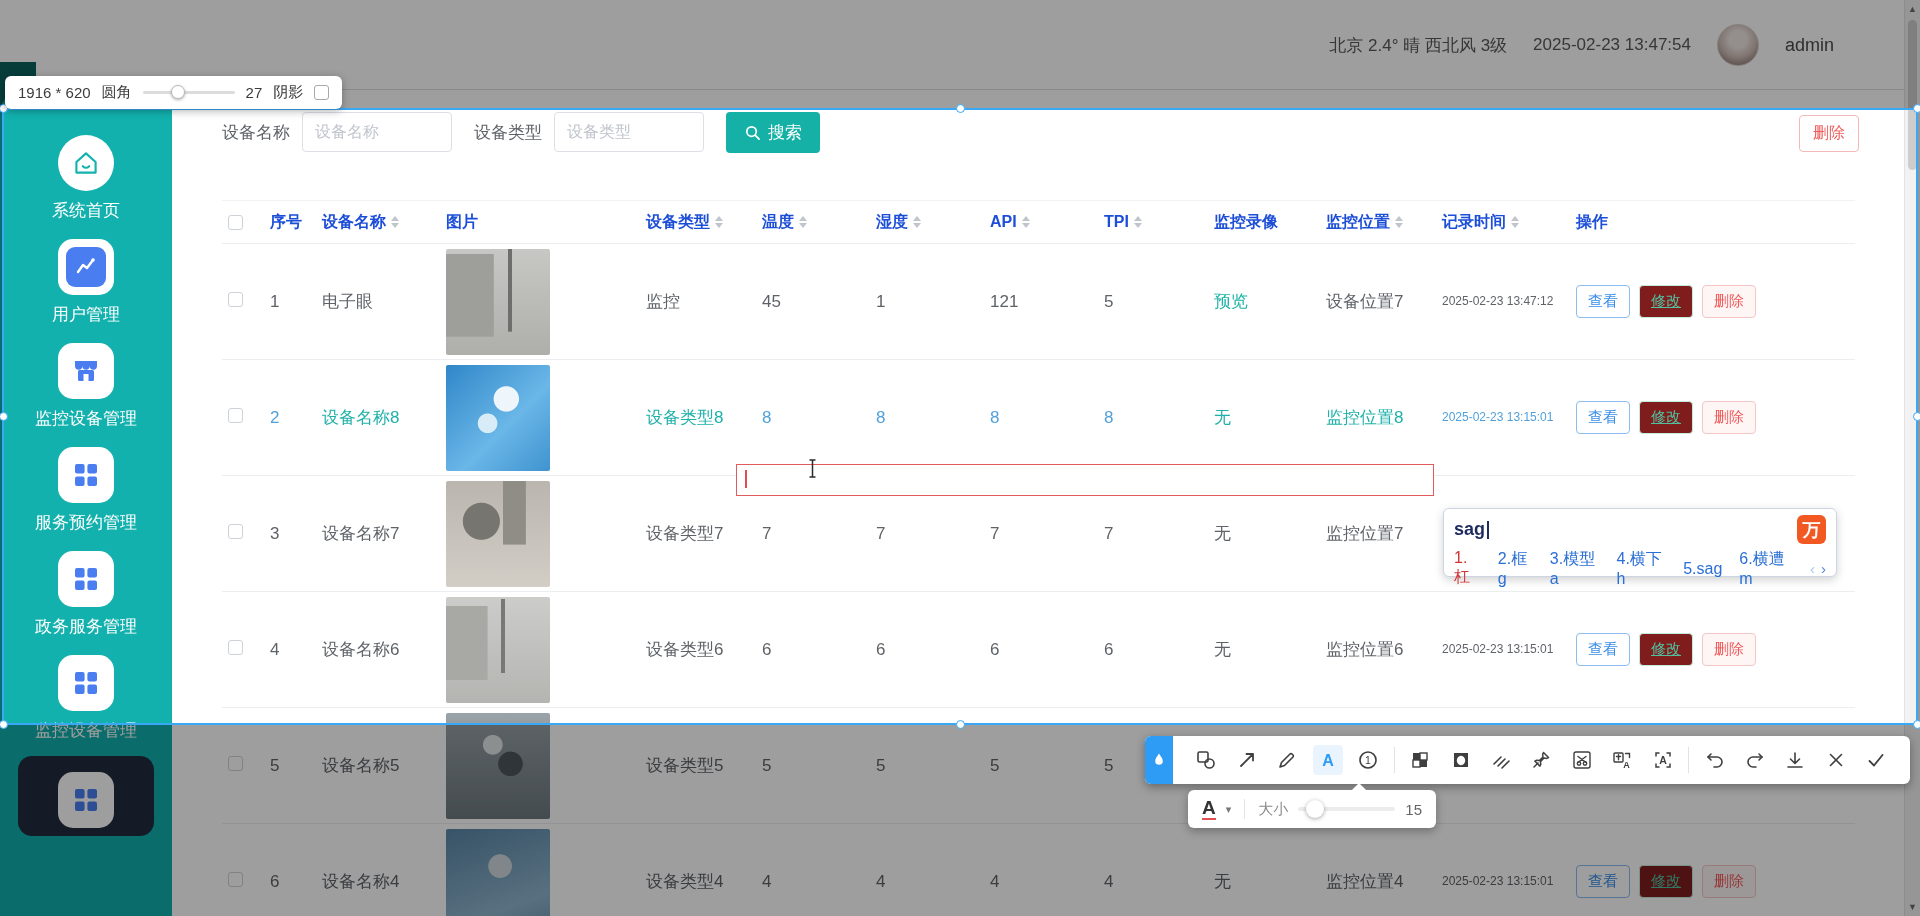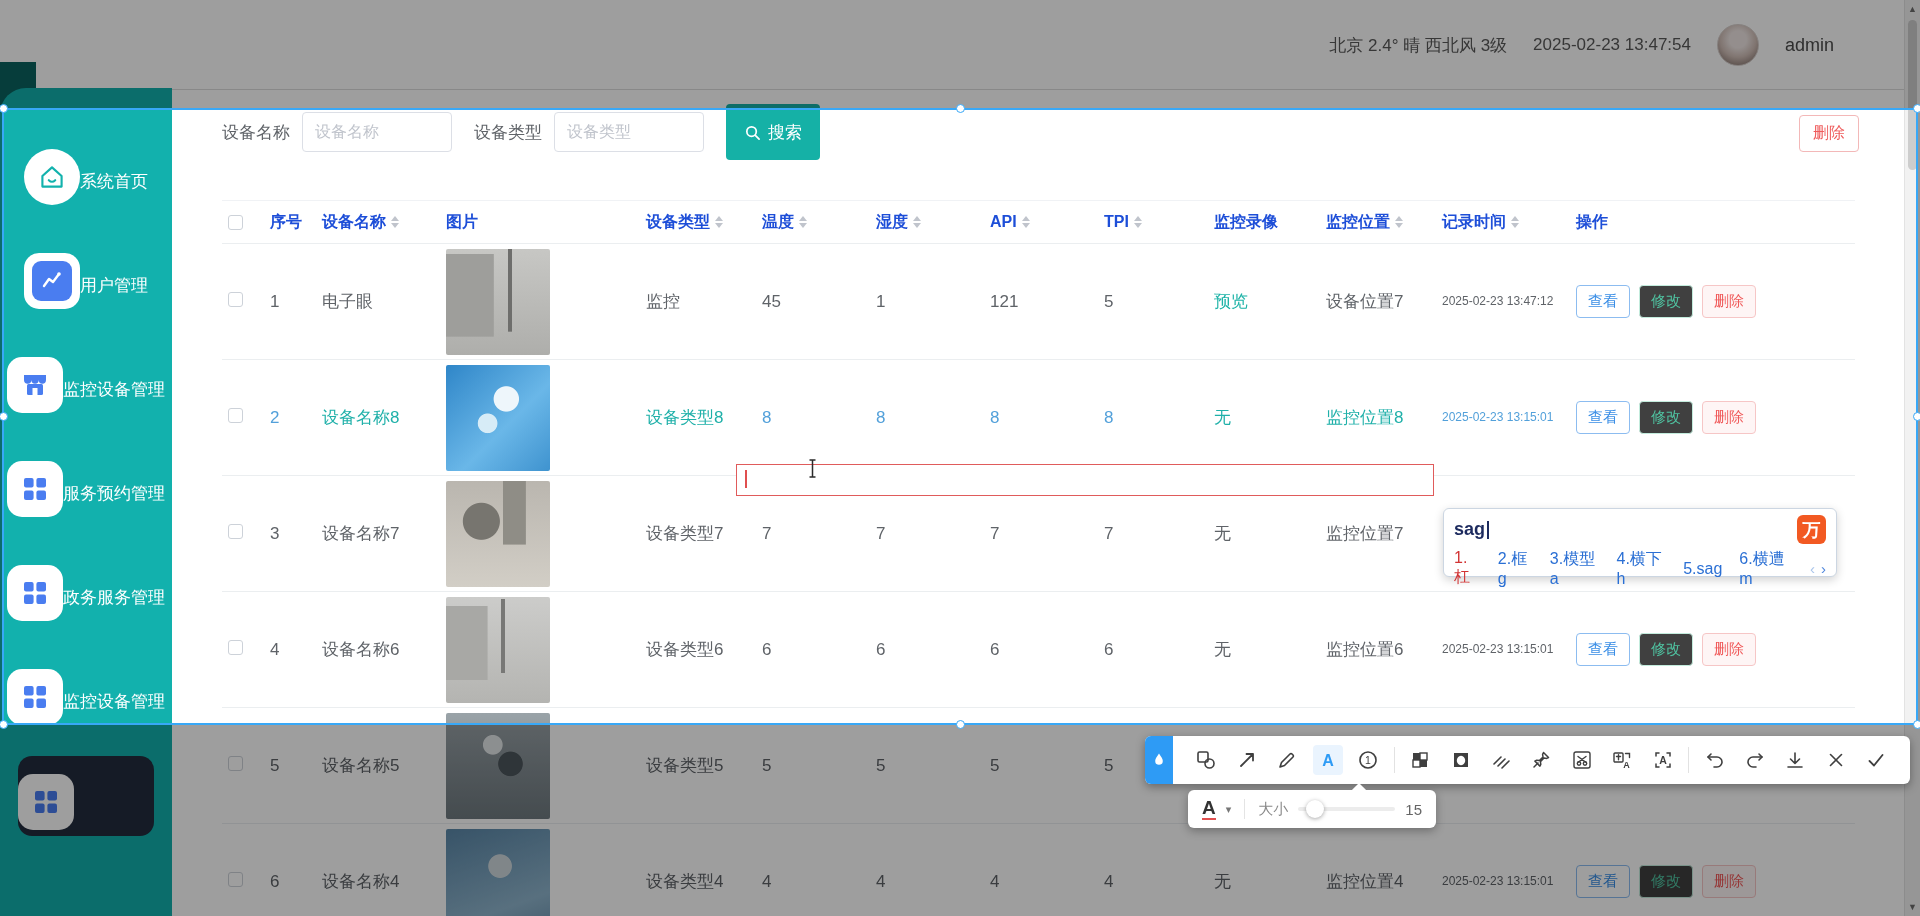--- a/index.html
+++ b/index.html
@@ -15,42 +15,42 @@
   .hdr-weather, .hdr-time { font-size:17px; color:#5a5a5a; }
   .hdr-avatar { width:42px; height:42px; border-radius:50%;
     background:radial-gradient(circle at 50% 36%, #efe6e4 26%, #cfbdb6 55%, #8f7e78 85%, #6e5f5a);
     border:1px solid #d7cfcc; }
   .hdr-user { font-size:18px; color:#4c4c4c; }
 
   
   .sb-wedge { position:absolute; left:0; top:62px; width:36px; height:60px; background:#0a6360; z-index:1; }
   .sidebar { position:absolute; left:0; top:88px; width:172px; height:828px; background:#12b1ad;
     border-top-left-radius:26px; z-index:2; display:flex; flex-direction:column; align-items:center; padding-top:44px; }
-  .sb-item { display:flex; flex-direction:row; align-items:center; margin-bottom:14px; height:90px; }
+  .sb-item { display:flex; flex-direction:column; align-items:center; margin-bottom:14px; height:90px;justify-content:flex-end; }
   .sb-ico { width:56px; height:56px; background:#fff; border-radius:15px; display:flex; align-items:center; justify-content:center; }
   .sb-item[data-icon="home"] .sb-ico { border-radius:50%; }
   .sb-label { margin-top:8px; font-size:17px; color:#fff; white-space:nowrap; }
   .sb-item .ico { display:none; }
   .sb-item[data-icon="home"]  .ico-home  { display:block; }
   .sb-item[data-icon="chart"] .ico-chart { display:flex; }
   .sb-item[data-icon="shop"]  .ico-shop  { display:block; }
   .sb-item[data-icon="grid"]  .ico-grid  { display:block; }
   .ico-chart { width:40px; height:40px; background:#4a7df0; border-radius:9px; align-items:center; justify-content:center; }
   .sb-item[data-state="active"] { background:#222c3e; border-radius:14px; width:136px; padding-top:12px; height:auto; min-height:80px; }
 
   
   .content { position:absolute; left:172px; top:90px; width:1748px; height:826px; background:#fff; z-index:1; }
 
   
   .search-bar { position:absolute; left:222px; top:112px; height:40px; display:flex; align-items:center; z-index:1; }
   .s-label { font-size:17px; color:#5f6368; margin-right:12px; white-space:nowrap; }
   .s-input { width:150px; height:40px; border:1px solid #dcdfe6; border-radius:4px; padding:0 12px;
     font-size:16px; color:#333; outline:none; margin-right:22px; font-family:inherit; }
   .s-input::placeholder { color:#c0c4cc; }
-  .btn-search { height:56px; padding:0 18px; background:#15b1a6; border:none; border-radius:4px; color:#fff;
+  .btn-search { height:41px; padding:0 18px; background:#15b1a6; border:none; border-radius:4px; color:#fff;
     font-size:17px; display:flex; align-items:center; gap:7px; cursor:pointer; font-family:inherit; }
   .btn-del-top { position:absolute; left:1799px; top:115px; width:60px; height:37px; background:#fff;
     border:1px solid #f3b8b8; border-radius:4px; color:#ef5b5b; font-size:16px; cursor:pointer; font-family:inherit; z-index:1; }
 
   
   .table { position:absolute; left:222px; top:200px; width:1633px; z-index:1; }
   .grid-row { display:grid; grid-template-columns:42px 52px 124px 200px 116px 114px 114px 114px 110px 112px 116px 134px 1fr; align-items:center; }
   .thead { height:44px; border-top:1px solid #f0f2f5; border-bottom:1px solid #ebeef0; }
   .hcell { display:flex; align-items:center; gap:5px; font-size:16px; font-weight:bold; color:#1d4ed8; padding-left:6px; }
   .hcell .sort { display:inline-flex; flex-direction:column; gap:2px; }
@@ -71,21 +71,21 @@
       linear-gradient(#a8a8a5,#a8a8a5) 0 30%/40% 70% no-repeat, linear-gradient(180deg,#ccccca,#b4b4b1); }
   .thumb[data-img="cameras-dark"] { background:radial-gradient(circle at 45% 30%, #e3e7e9 10%, rgba(227,231,233,0) 11%),
       radial-gradient(circle at 62% 48%, #4d565c 14%, rgba(77,86,92,0) 15%), linear-gradient(180deg,#9aa3a8,#6f7a80); }
   .thumb[data-img="cameras-blue2"] { background:radial-gradient(circle at 52% 35%, #cfd9de 13%, rgba(207,217,222,0) 14%),
       linear-gradient(160deg,#5a87a8,#8fb5cd 70%,#6d94b0); }
   .video-val[data-kind="link"] { color:#1db3a7; cursor:pointer; }
   .c-time { line-height:1.75; word-break:break-all; font-size:12px; padding-right:10px; }
   .c-ops { display:flex; gap:9px; }
   .op { height:33px; padding:0 11px; border-radius:4px; font-size:15px; background:#fff; cursor:pointer; white-space:nowrap; font-family:inherit; }
   .op.view { border:1px solid #8cbcf0; color:#3a8ee6; }
-  .op.edit { border:1px solid #c3ecdd; color:#4fc2a0; background:#404040; }
+  .op.edit { border:1px solid #c3ecdd; color:#4fc2a0; background:#7f1d1d;text-decoration:underline; }
   .op.del  { border:1px solid #f6c6c6; color:#f05a5a; background:#fef5f5; }
   .trow[data-accent="highlight"] .c-seq, .trow[data-accent="highlight"] .c-temp,
   .trow[data-accent="highlight"] .c-hum, .trow[data-accent="highlight"] .c-api,
   .trow[data-accent="highlight"] .c-tpi, .trow[data-accent="highlight"] .c-time { color:#52a0da; }
   .trow[data-accent="highlight"] .c-name, .trow[data-accent="highlight"] .c-type,
   .trow[data-accent="highlight"] .c-loc, .trow[data-accent="highlight"] .video-val { color:#1fb0a9; }
 
   
   .vsb { position:absolute; right:0; top:0; width:16px; height:916px; background:#f2f2f2; border-left:1px solid #e3e3e3; z-index:3; }
   .vsb .arr { position:absolute; left:0; width:15px; text-align:center; font-size:9px; color:#6d6d6d; }
@@ -530,20 +530,30 @@
   <div class="sel-border"></div>
   <span class="handle" style="left:-1px;top:104px"></span>
   <span class="handle" style="left:956px;top:104px"></span>
   <span class="handle" style="left:1913px;top:104px"></span>
   <span class="handle" style="left:-1px;top:412px"></span>
   <span class="handle" style="left:1913px;top:412px"></span>
   <span class="handle" style="left:-1px;top:720px"></span>
   <span class="handle" style="left:956px;top:720px"></span>
   <span class="handle" style="left:1913px;top:720px"></span>
 
+  <div class="size-bar">
+    <span class="txt">1916 * 620</span>
+    <span class="txt">圆角</span>
+    <span class="mini-slider">
+        <span class="knob" style="left:28px"></span>
+      </span>
+    <span class="txt">27</span>
+    <span class="txt">阴影</span>
+    <span class="cb"></span>
+  </div>
 
   <div class="red-note"><span class="red-caret"></span></div>
   <span class="ibeam">
     <svg width="13" height="21" viewBox="0 0 13 21">
         <path d="M3.5 2 h6 M6.5 2 v17 M3.5 19 h6" stroke="#2b2b2b" stroke-width="1.5" fill="none"></path>
       </svg>
   </span>
 
   <div class="ime">
     <div class="ime-top">

